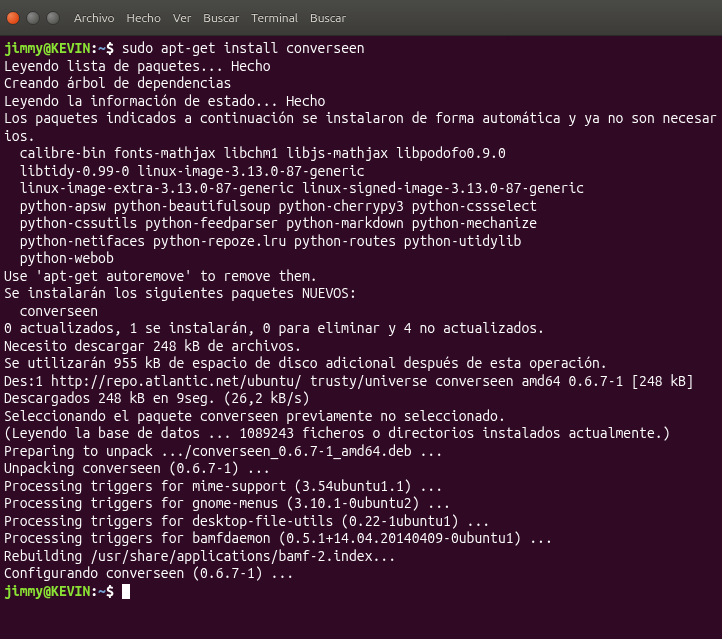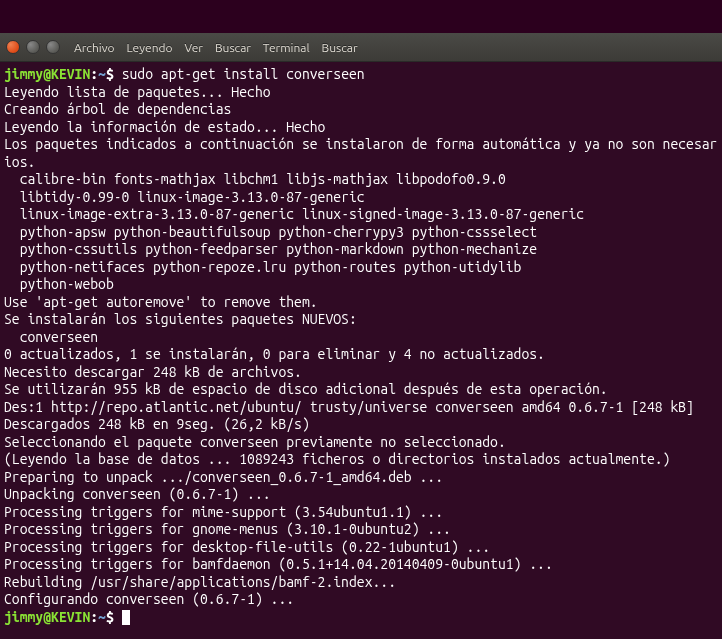--- a/index.html
+++ b/index.html
@@ -4,27 +4,26 @@
   <style>
     * { margin: 0; padding: 0; box-sizing: border-box; }
     body {
       width: 722px;
       height: 639px;
       font-family: "Ubuntu Mono", "DejaVu Sans Mono", monospace;
       background: #2c001e;
       overflow: hidden;
     }
     .titlebar {
-      height: 29px;
+      height: 36px;
       background: linear-gradient(to bottom, #4a4a46 0%, #3c3b37 100%);
       display: flex;
       align-items: center;
       padding: 0 6px;
       border-bottom: 1px solid #2a2a28;
-      margin-top: 33px;
     }
     .window-controls {
       display: flex;
       gap: 6px;
       margin-right: 14px;
     }
     .wbtn {
       width: 14px;
       height: 14px;
       border-radius: 50%;
@@ -74,21 +73,21 @@
 <body>
 
 <div class="titlebar">
   <div class="window-controls">
     <div class="wbtn close"></div>
     <div class="wbtn"></div>
     <div class="wbtn"></div>
   </div>
   <div class="menubar">
     <span class="menu-item">Archivo</span>
-    <span class="menu-item">Leyendo</span>
+    <span class="menu-item">Hecho</span>
     <span class="menu-item">Ver</span>
     <span class="menu-item">Buscar</span>
     <span class="menu-item">Terminal</span>
     <span class="menu-item">Buscar</span>
   </div>
 </div>
 
 <div class="terminal"><span><span class="ps1-user">jimmy@KEVIN</span><span class="ps1-colon">:</span><span class="ps1-path">~</span><span class="ps1-dollar">$</span> <span class="cmd">sudo apt-get install converseen</span></span>
 <span id="out-block" class="out">Leyendo lista de paquetes... Hecho
 Creando árbol de dependencias

